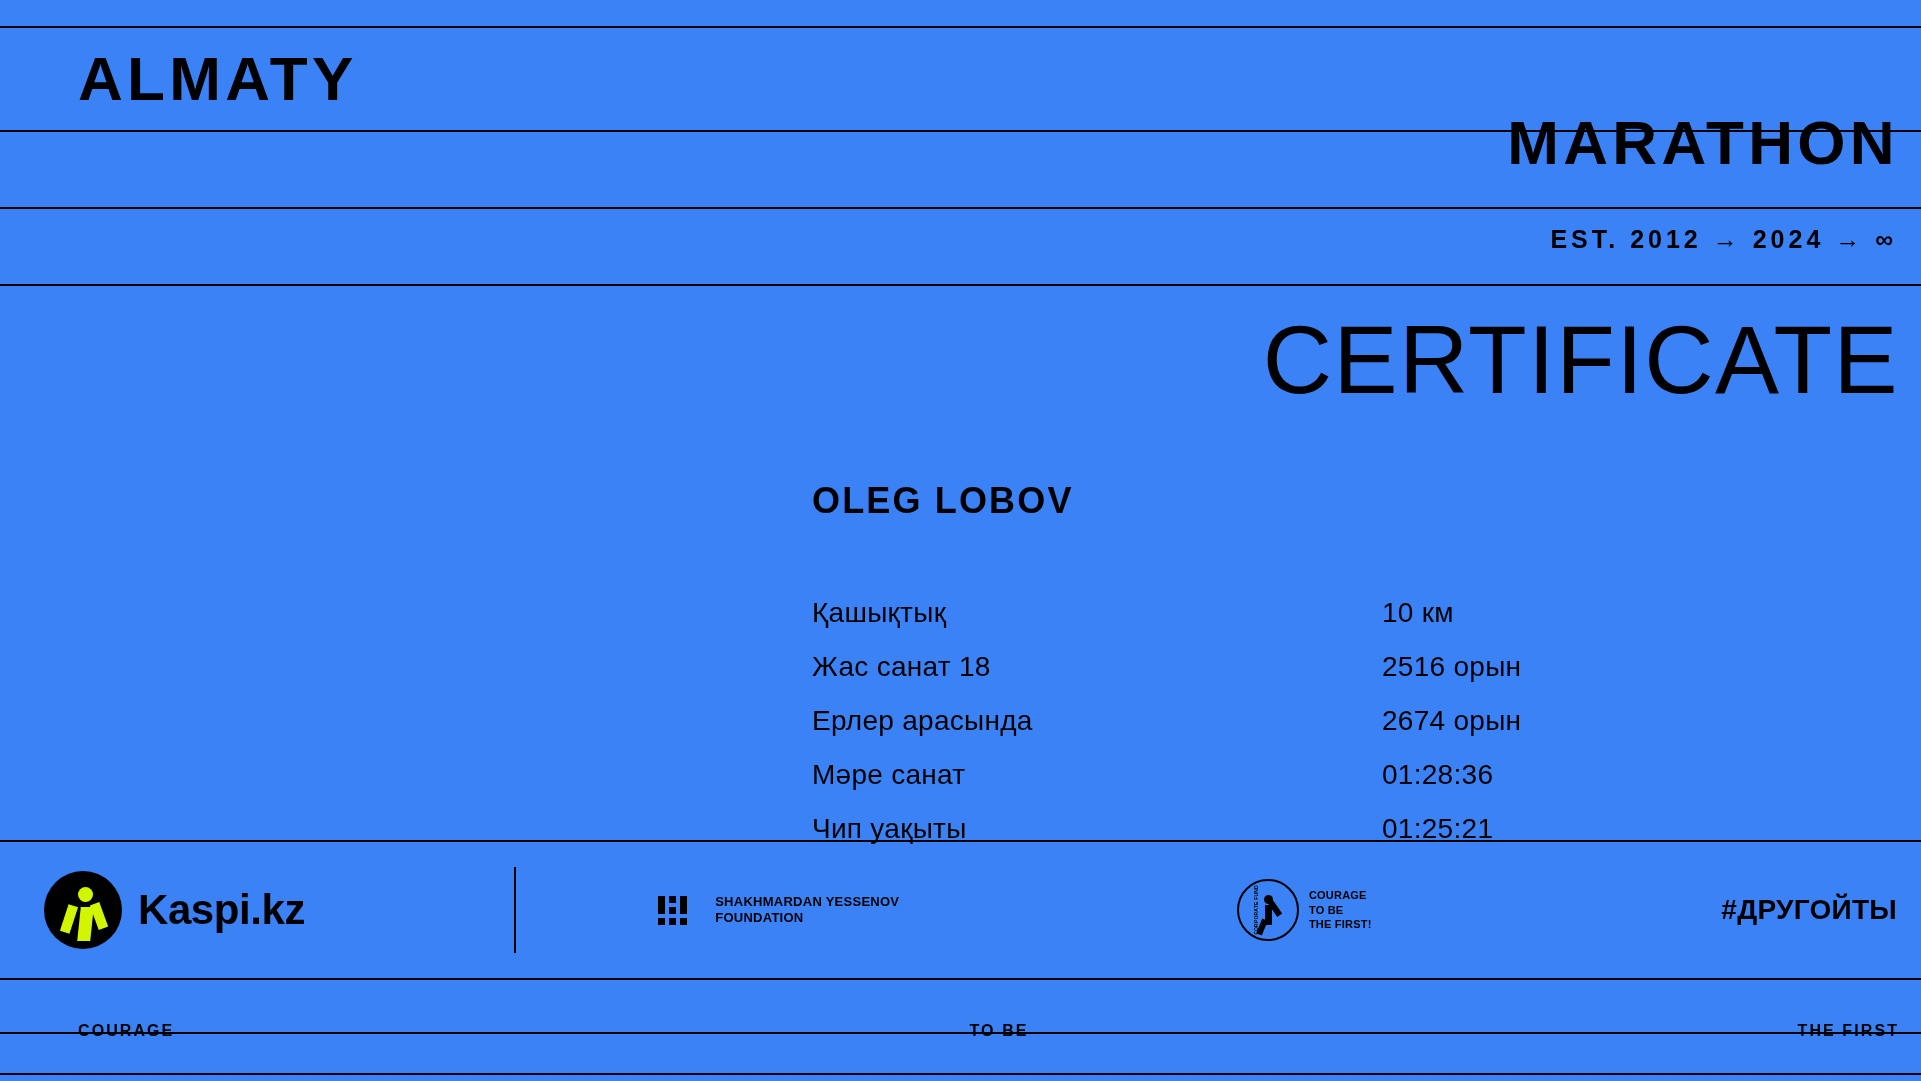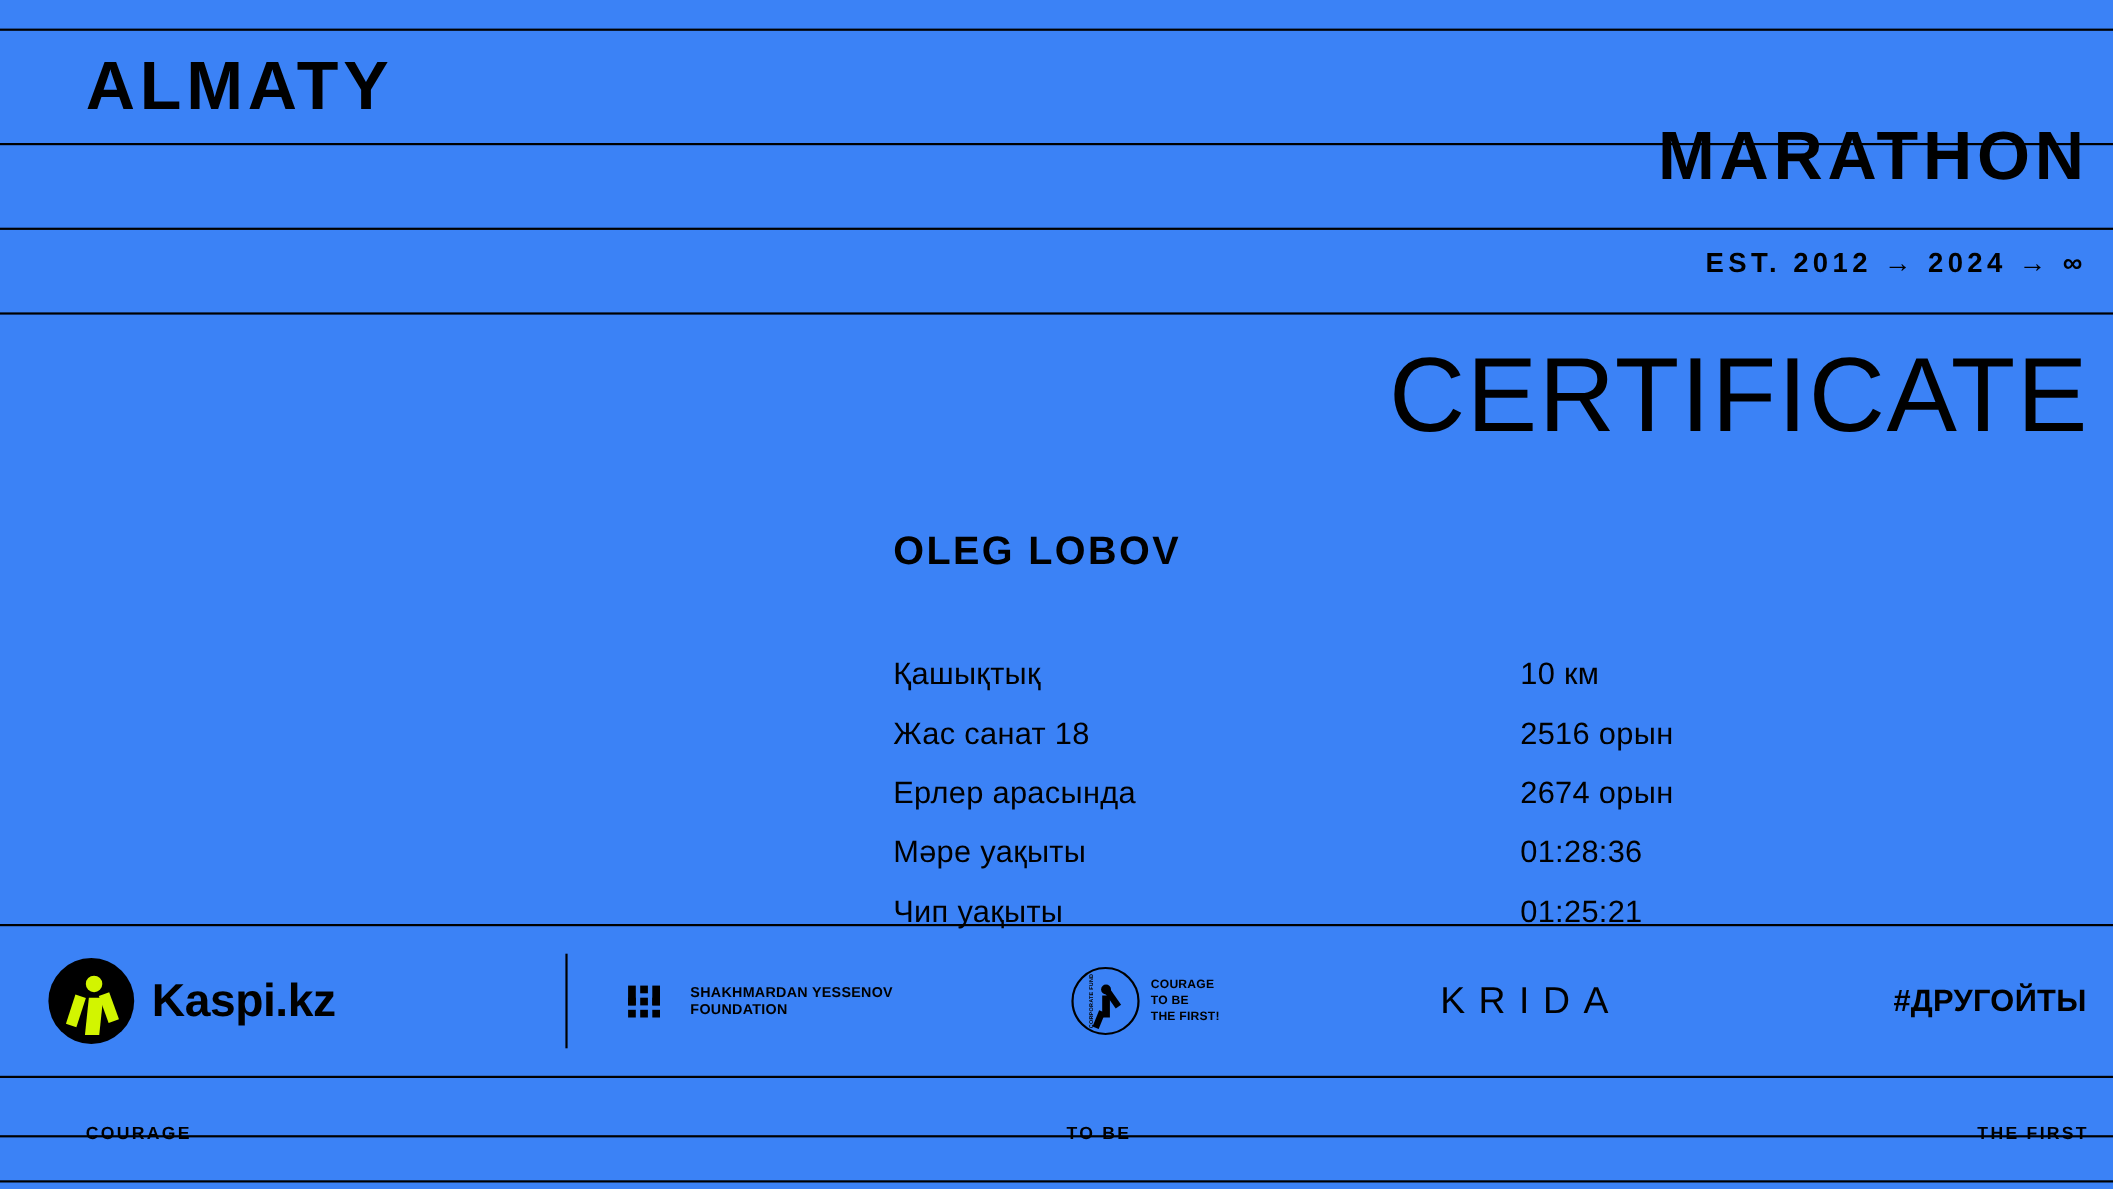--- a/index.html
+++ b/index.html
@@ -327,21 +327,21 @@
     </div>
     <div class="result-row">
       <div class="result-label">Жас санат 18</div>
       <div class="result-value">2516 орын</div>
     </div>
     <div class="result-row">
       <div class="result-label">Ерлер арасында</div>
       <div class="result-value">2674 орын</div>
     </div>
     <div class="result-row">
-      <div class="result-label">Мәре уақыты</div>
+      <div class="result-label">Мәре санат</div>
       <div class="result-value">01:28:36</div>
     </div>
     <div class="result-row">
       <div class="result-label">Чип уақыты</div>
       <div class="result-value">01:25:21</div>
     </div>
   </div>
 
   <div class="sponsors">
 
@@ -394,23 +394,20 @@
             </div>
         </div>
         <div class="corp-text">
           <div>COURAGE</div>
           <div>TO BE</div>
           <div>THE FIRST!</div>
         </div>
       </div>
     </div>
 
-    <div class="sp" id="sp-krida">
-      <div class="krida">KRIDA</div>
-    </div>
 
     <div class="sp" id="sp-drugoyty">
       <div class="drugoyty">#ДРУГОЙТЫ</div>
     </div>
 
   </div>
 
   <div class="slogan">
     <div class="s-left">COURAGE</div>
     <div class="s-mid">TO BE</div>

